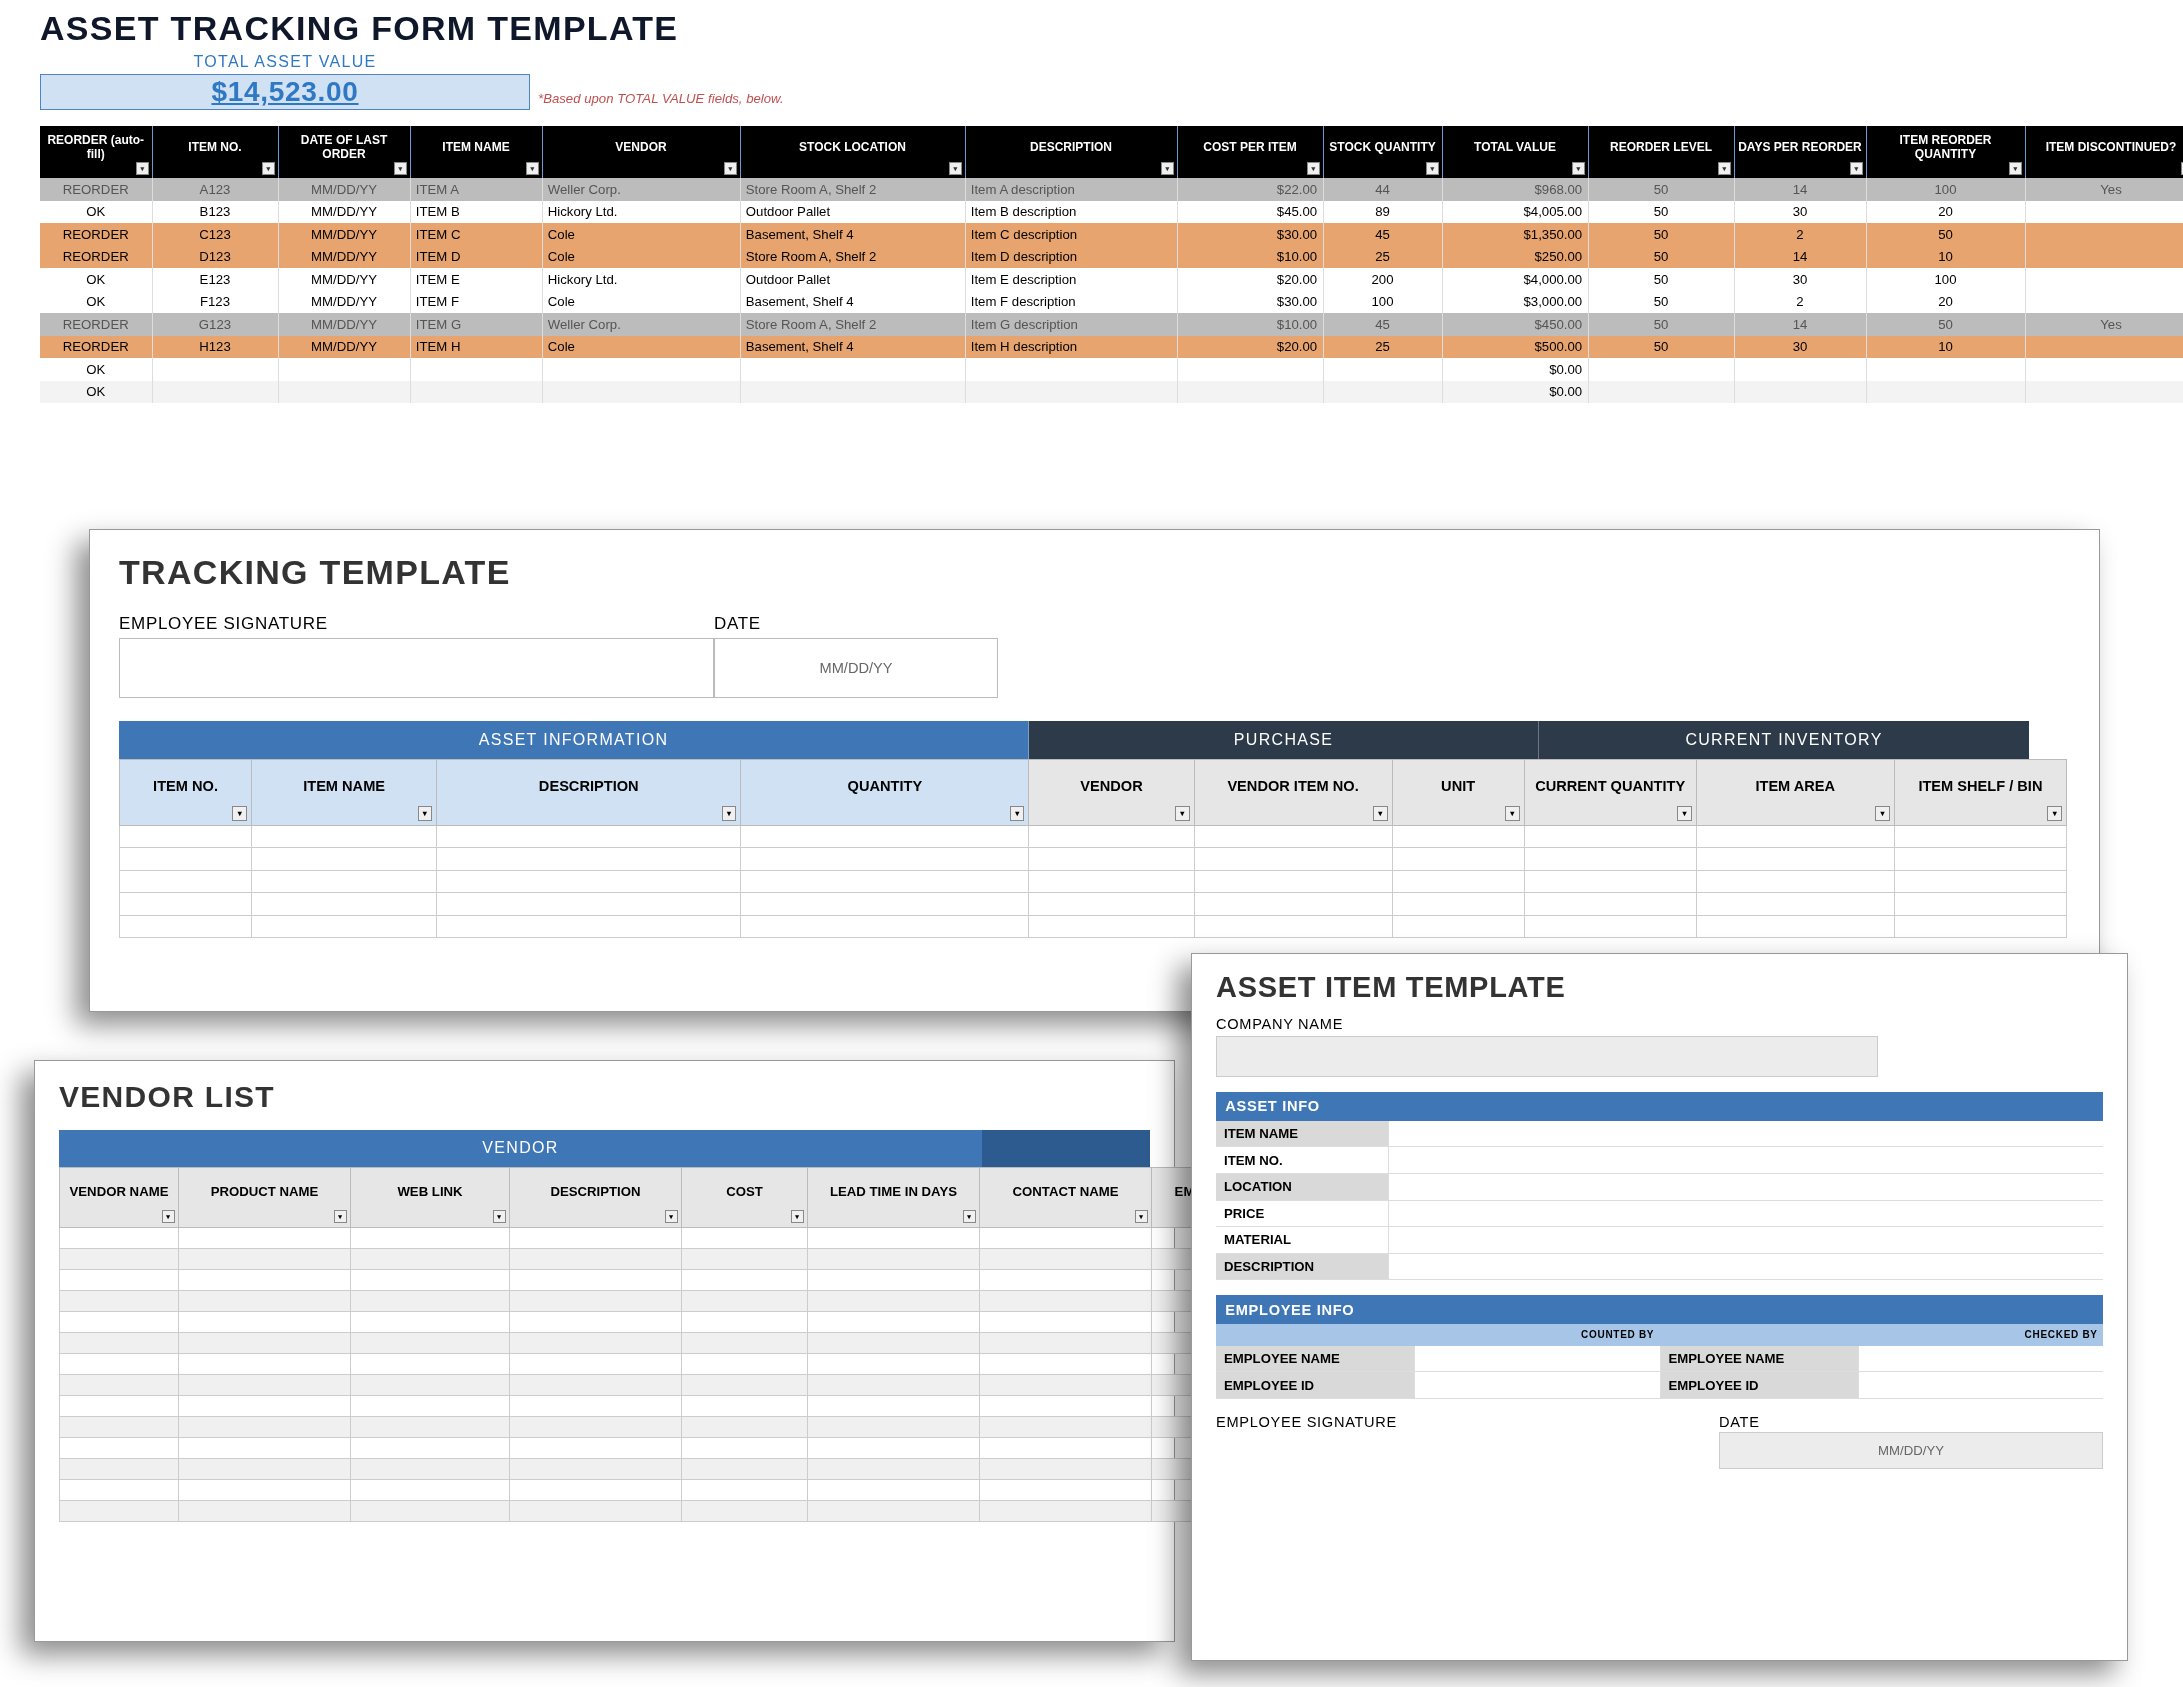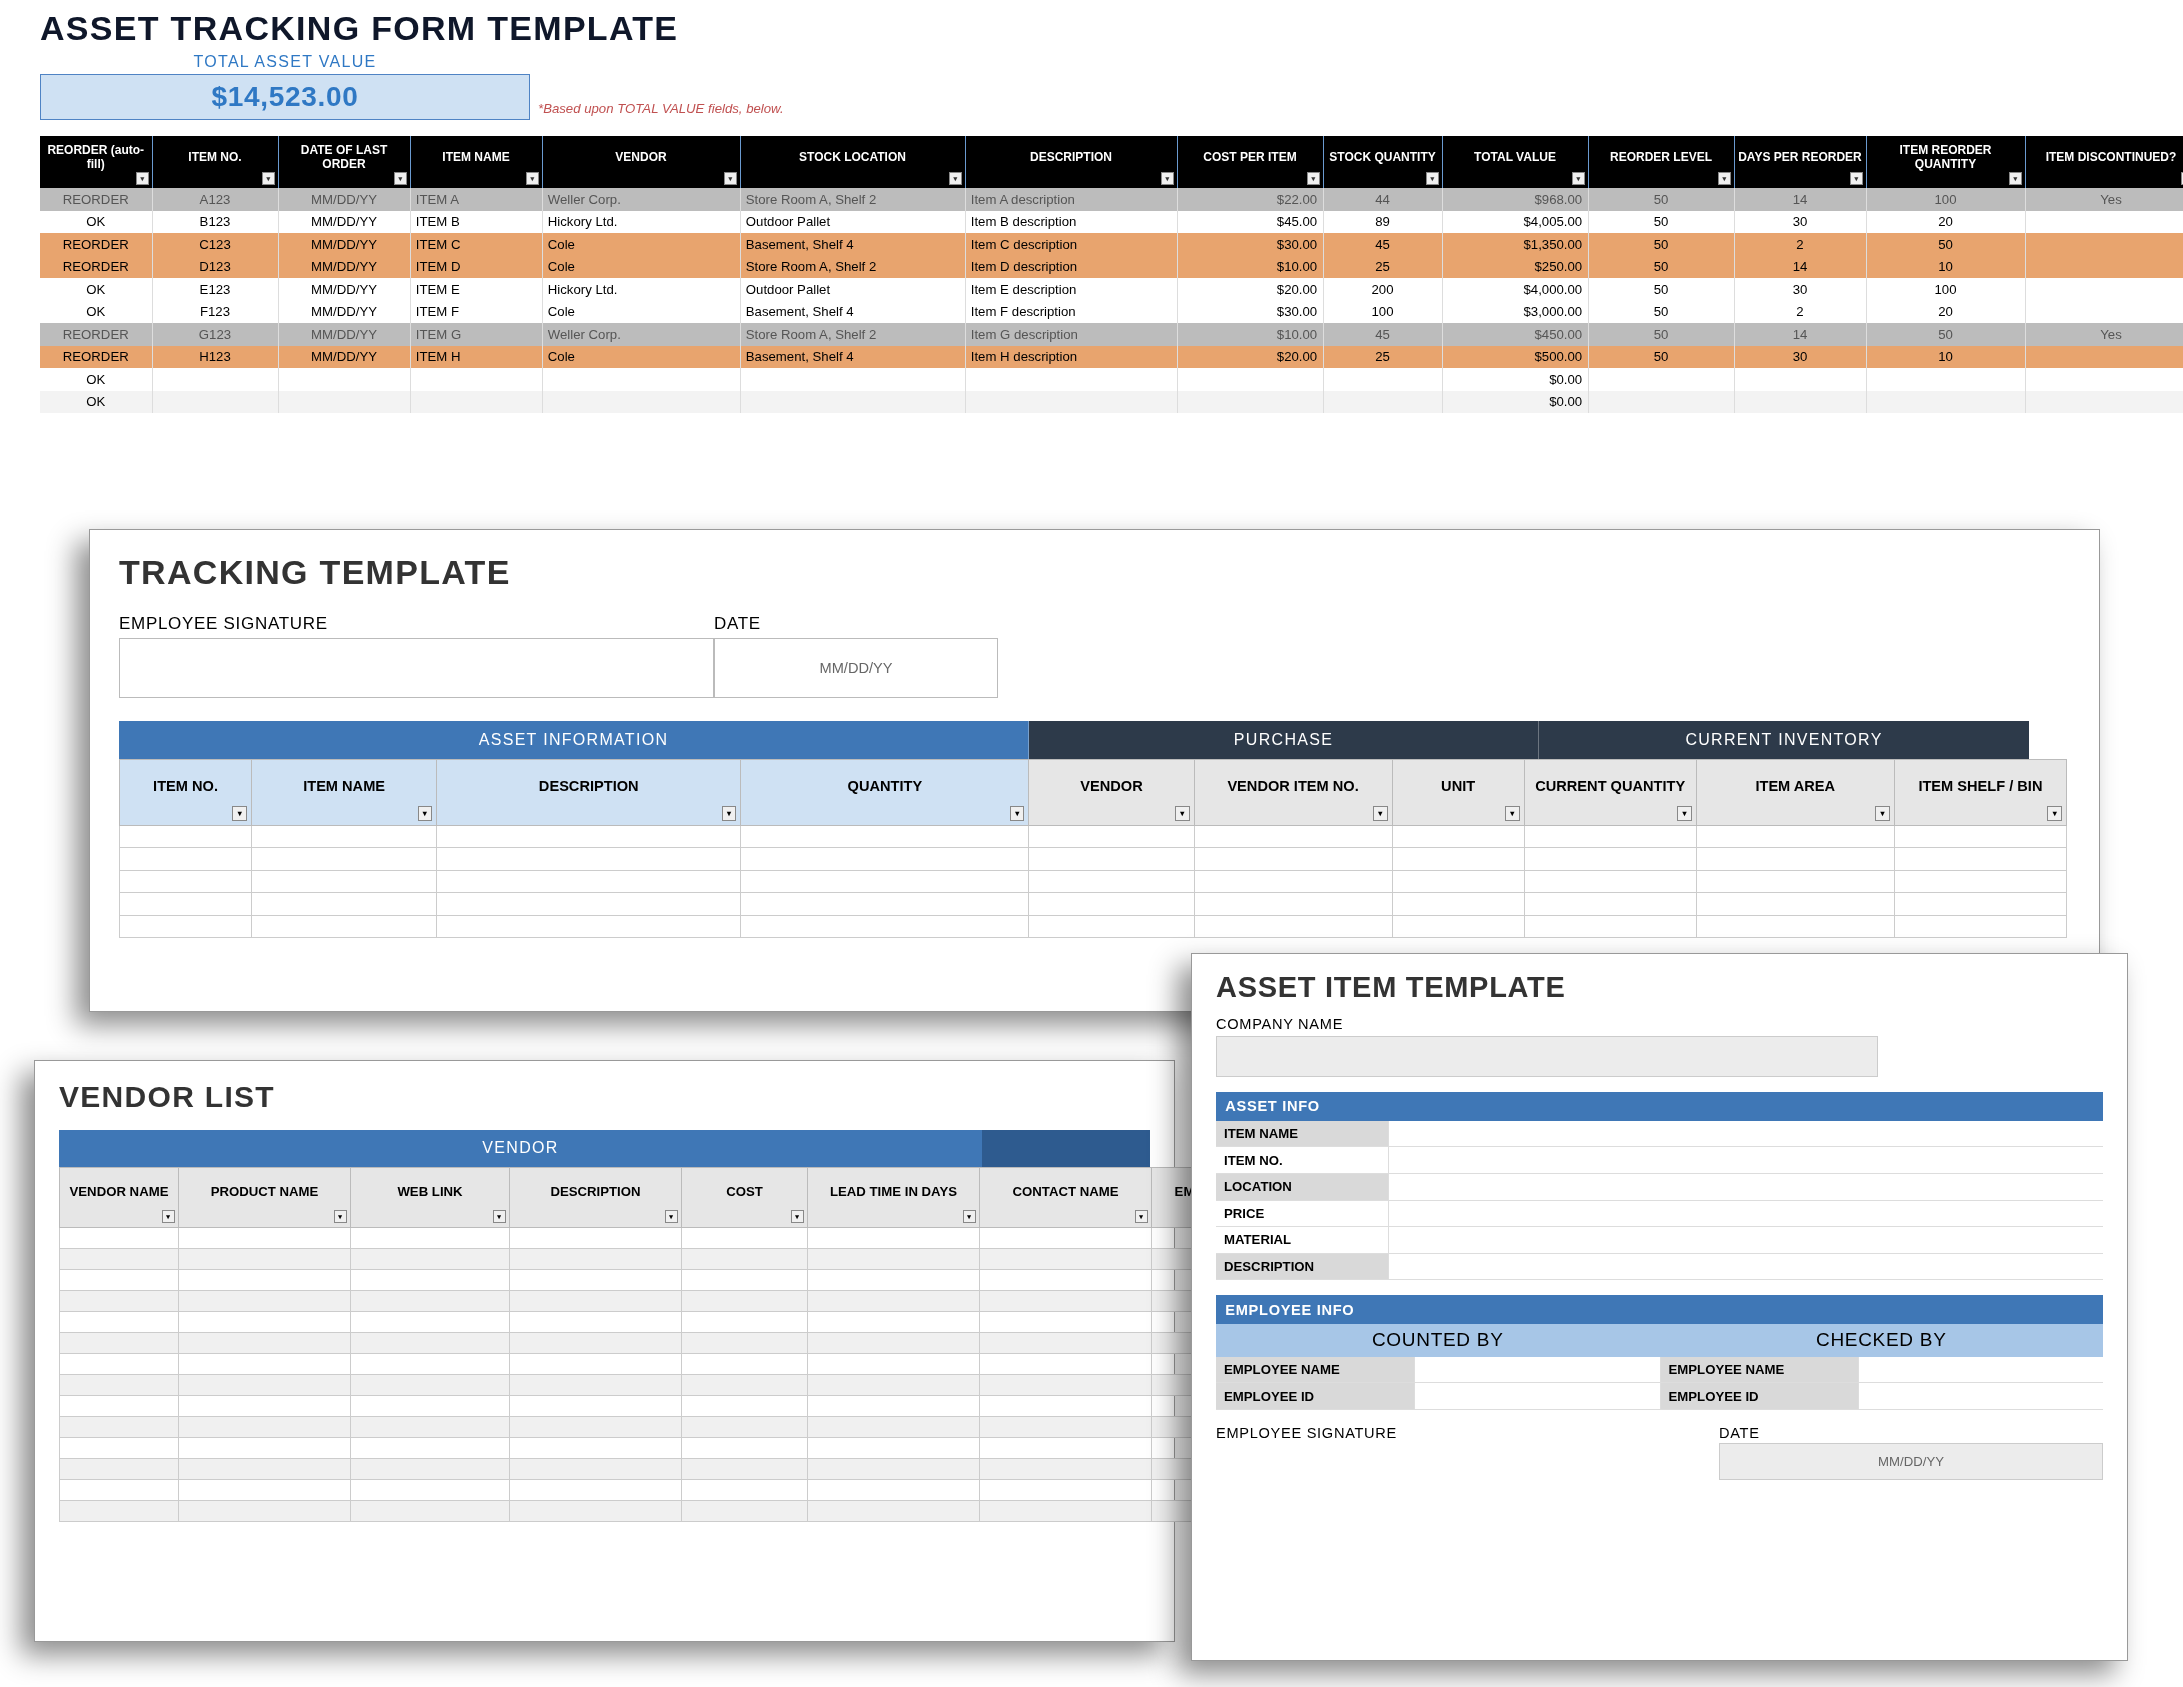--- a/index.html
+++ b/index.html
@@ -4,21 +4,21 @@
 <style>
   * { box-sizing: border-box; margin: 0; padding: 0; font-family: Arial, Helvetica, sans-serif; }
   body { background: #fff; width: 2183px; height: 1687px; position: relative; overflow: hidden; }
 
   
   .panel1 { position: absolute; left: 40px; top: 0; width: 2104px; }
   .panel1 .title { font-size: 34px; font-weight: bold; color: #0f172a; letter-spacing: 1.3px; padding: 9.3px 0 2.6px 0; }
   .panel1 .tav-box { margin-top: 2.6px; }
   .panel1 .tav-lbl { font-size: 16px; color: #2f78c4; text-align: center; width: 490px; letter-spacing: 1.3px; padding-bottom: 2.6px; }
   .panel1 .tav-row { display: flex; align-items: flex-end; }
-  .panel1 .tav-val { width: 490px; height: 46px; background: #cfe1f3; border: 1.3px solid #4f83c4; color: #2f78c4; font-weight: bold; font-size: 28px; display: flex; align-items: center; justify-content: center; letter-spacing: 0.7px; }
+  .panel1 .tav-val { width: 490px; height: 36px; background: #cfe1f3; border: 1.3px solid #4f83c4; color: #2f78c4; font-weight: bold; font-size: 28px; display: flex; align-items: center; justify-content: center; letter-spacing: 0.7px; text-decoration: underline; }
   .panel1 .tav-note { font-size: 13.2px; font-style: italic; color: #c05050; padding-left: 8px; padding-bottom: 4px; }
 
   .panel1 table { border-collapse: collapse; width: 100%; margin-top: 16px; table-layout: fixed; }
   .panel1 th { background: #000000; color: #fff; font-size: 12px; font-weight: bold; padding: 4px 2.6px 14.6px 2.6px; border-right: 0.7px solid #6a9ad0; position: relative; text-align: center; vertical-align: middle; height: 52px; }
   .panel1 th .dd { position: absolute; right: 2.6px; bottom: 2.6px; width: 13.2px; height: 13.2px; background: #f0f0f0; border: 0.7px solid #888; display: flex; align-items: center; justify-content: center; font-size: 7.3px; color: #333; }
   .panel1 td { font-size: 13.2px; padding: 2px 5.3px; border-right: 0.7px solid #ddd; height: 22.5px; white-space: nowrap; overflow: hidden; }
   .panel1 tr.gray td { background: #bcbcbc; color: #555; }
   .panel1 tr.orange td { background: #e8a46e; }
   .panel1 tr.white td { background: #fff; }
   .panel1 tr.light td { background: #f3f3f3; }
@@ -66,21 +66,21 @@
   .panel4 { left: 1191px; top: 953px; width: 937px; height: 708px; padding: 17px 24px; }
   .panel4 .title { font-size: 29px; font-weight:bold; color:#333; letter-spacing:0.7px; }
   .panel4 .lbl { font-size:14.6px; letter-spacing:0.7px; margin-top:12px; }
   .panel4 .company-box { height:41px; width: 662px; background:#ececec; border:0.7px solid #ccc; margin-top:4px; }
   .panel4 .bar { background:#3f77b6; color:#fff; font-size:14.6px; font-weight:bold; letter-spacing:0.7px; padding:6.6px 9.3px; margin-top:14.6px; }
   .panel4 .kv { display:flex; border-bottom:0.7px solid #ddd; }
   .panel4 .kv .k { width:172px; font-size:13.2px; font-weight:bold; padding:5.3px 8px; }
   .panel4 .kv .v { flex:1; border-left:0.7px solid #ddd; }
   .panel4 .kv.shade .k { background:#d9d9d9; }
   .panel4 .emp-head { display:flex; background:#a7c6e7; }
-  .panel4 .emp-head div { flex:1; text-align:center; font-size:19px; font-weight:normal; padding:5.3px; letter-spacing:0.7px; }
+  .panel4 .emp-head div { flex:1; text-align:right; font-size:10px; font-weight:bold; padding:5.3px; letter-spacing:0.7px; }
   .panel4 .emp-row { display:flex; border-bottom:0.7px solid #ddd; }
   .panel4 .emp-row .k { width:198px; background:#d9d9d9; font-size:13.2px; font-weight:bold; padding:5.3px 8px; }
   .panel4 .emp-row .v { flex:1; border-left:0.7px solid #ddd; }
   .panel4 .emp-row .k2 { width:198px; background:#d9d9d9; font-size:13.2px; font-weight:bold; padding:5.3px 8px; border-left:0.7px solid #ddd;}
   .panel4 .sig-row { display:flex; margin-top:14.6px; gap:0;}
   .panel4 .sig-row .col.sig { width:503px; }
   .panel4 .sig-row .col.date { flex:1; }
   .panel4 .sig-row .lbl2 { font-size:14.6px; letter-spacing:0.7px; }
   .panel4 .sig-row .box { height:37px; border:0.7px solid #ccc; background:#ececec; margin-top:2.6px; display:flex; align-items:center; justify-content:center; color:#666; font-size:13.2px;}
   .panel4 .sig-row .box.nobg { background:#fff; border:none; }

